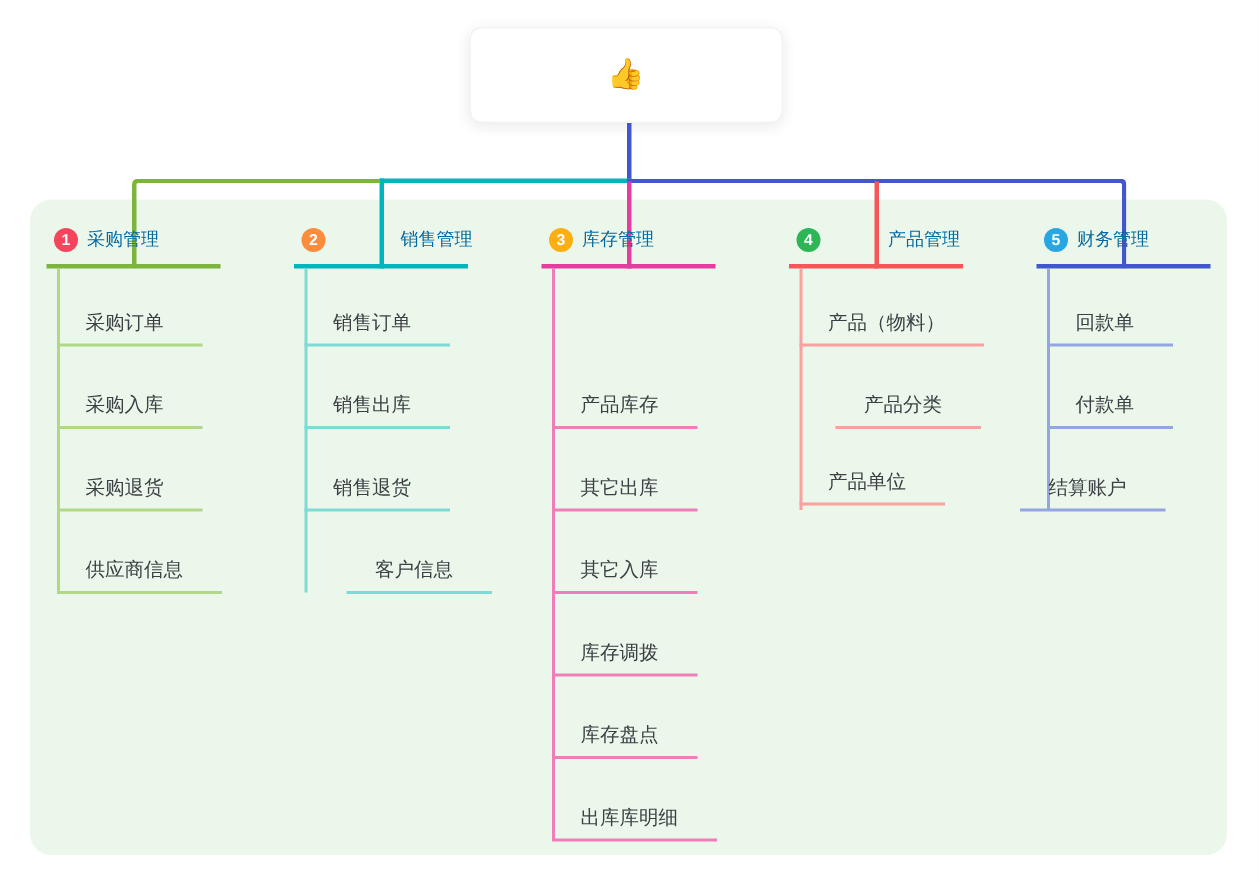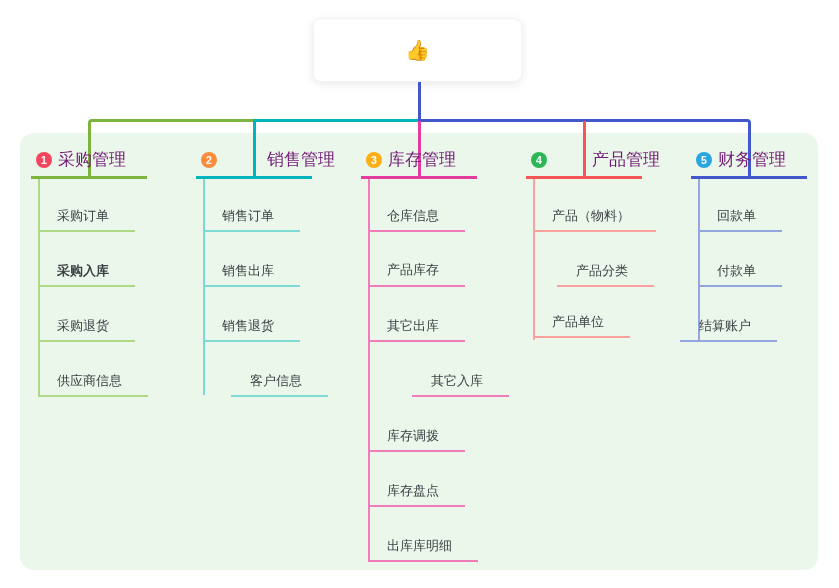--- a/index.html
+++ b/index.html
@@ -17,21 +17,21 @@
     border:1px solid #f3f3f3;border-radius:8px;
     box-shadow:0 2px 10px rgba(0,0,0,.09);
     display:flex;align-items:center;justify-content:center;gap:9px;
     font-size:21px;color:#3d434d;box-sizing:border-box;
   }
   .root-icon{font-size:20px;line-height:1;}
   .badge{
     width:16px;height:16px;border-radius:50%;color:#fff;
     font-size:10.5px;line-height:16px;text-align:center;font-weight:600;
   }
-  .topic-label{font-size:17px;line-height:20px;color:#701a75;white-space:nowrap;cursor:default;}
+  .topic-label{font-size:12px;line-height:20px;color:#0369a1;white-space:nowrap;cursor:default;font-family:Liberation Mono, monospace;}
   .topic-underline{height:3px;}
   .child-line{width:2px;}
   .item-label{
     display:inline-block;font-size:13px;line-height:16px;color:#3c4045;
     padding:0 26px 6px 19px;border-bottom:2px solid;white-space:nowrap;
   }
   .hline{height:3px;}
   .vdrop{width:3px;}
   .l-left{box-sizing:border-box;border-top-left-radius:4px;background:transparent;}
   .l-right{box-sizing:border-box;border-top-right-radius:4px;background:transparent;}
@@ -50,39 +50,38 @@
     <div class="abs hline" style="left: 253px; top: 119px; width: 168px; background: rgb(0, 182, 188);"></div>
     <div class="abs vdrop" style="left: 253px; top: 119px; height: 60px; background: rgb(0, 182, 188);"></div>
     <div class="abs l-right" style="left: 418px; top: 119px; width: 333px; height: 60px; border-top: 3px solid rgb(66, 87, 204); border-right: 3px solid rgb(66, 87, 204);"></div>
     <div class="abs vdrop" style="left: 418px; top: 121px; height: 58px; background: rgb(229, 60, 159);"></div>
     <div class="abs vdrop" style="left: 583px; top: 121px; height: 58px; background: rgb(247, 86, 89);"></div>
     <div class="abs topic-underline" style="left: 31px; top: 176px; width: 116px; background: rgb(125, 180, 62);"></div>
     <span class="abs badge" style="left: 36px; top: 152px; background: rgb(244, 69, 94);">1</span>
     <span class="abs topic-label" style="left: 58px; top: 150px;">采购管理</span>
     <div class="abs child-line" style="left: 38px; top: 179px; height: 216px; background: rgb(177, 216, 135);"></div>
     <div class="abs item" style="left: 38px; top: 206px;"><span class="item-label" style="border-bottom-color: rgb(177, 216, 135);">采购订单</span></div>
-    <div class="abs item" style="left: 38px; top: 261px;"><span class="item-label" style="border-bottom-color: rgb(177, 216, 135); font-weight: bold;">采购入库</span></div>
+    <div class="abs item" style="left: 38px; top: 261px;"><span class="item-label" style="border-bottom-color: rgb(177, 216, 135);">采购入库</span></div>
     <div class="abs item" style="left: 38px; top: 316px;"><span class="item-label" style="border-bottom-color: rgb(177, 216, 135);">采购退货</span></div>
     <div class="abs item" style="left: 38px; top: 371px;"><span class="item-label" style="border-bottom-color: rgb(177, 216, 135);">供应商信息</span></div>
     <div class="abs topic-underline" style="left: 196px; top: 176px; width: 116px; background: rgb(0, 182, 188);"></div>
     <span class="abs badge" style="left: 201px; top: 152px; background: rgb(251, 139, 61);">2</span>
     <span class="abs topic-label" style="left: 223px; top: 150px; margin-left: 44px;">销售管理</span>
     <div class="abs child-line" style="left: 203px; top: 179px; height: 216px; background: rgb(126, 218, 212);"></div>
     <div class="abs item" style="left: 203px; top: 206px;"><span class="item-label" style="border-bottom-color: rgb(126, 218, 212);">销售订单</span></div>
     <div class="abs item" style="left: 203px; top: 261px;"><span class="item-label" style="border-bottom-color: rgb(126, 218, 212);">销售出库</span></div>
     <div class="abs item" style="left: 203px; top: 316px;"><span class="item-label" style="border-bottom-color: rgb(126, 218, 212);">销售退货</span></div>
     <div class="abs item" style="left: 203px; top: 371px;"><span class="item-label" style="border-bottom-color: rgb(126, 218, 212); margin-left: 28px;">客户信息</span></div>
     <div class="abs topic-underline" style="left: 361px; top: 176px; width: 116px; background: rgb(229, 60, 159);"></div>
     <span class="abs badge" style="left: 366px; top: 152px; background: rgb(252, 174, 19);">3</span>
     <span class="abs topic-label" style="left: 388px; top: 150px;">库存管理</span>
     <div class="abs child-line" style="left: 368px; top: 179px; height: 381px; background: rgb(241, 124, 186);"></div>
-    <div class="abs item" style="left: 368px; top: 206px;"><span class="item-label" style="border-bottom-color: rgb(241, 124, 186);">仓库信息</span></div>
-    <div class="abs item" style="left: 368px; top: 261px; font-family: Liberation Mono, monospace;"><span class="item-label" style="border-bottom-color: rgb(241, 124, 186);">产品库存</span></div>
+    <div class="abs item" style="left: 368px; top: 261px;"><span class="item-label" style="border-bottom-color: rgb(241, 124, 186);">产品库存</span></div>
     <div class="abs item" style="left: 368px; top: 316px;"><span class="item-label" style="border-bottom-color: rgb(241, 124, 186);">其它出库</span></div>
-    <div class="abs item" style="left: 368px; top: 371px; padding-left: 44px;"><span class="item-label" style="border-bottom-color: rgb(241, 124, 186);">其它入库</span></div>
+    <div class="abs item" style="left: 368px; top: 371px;"><span class="item-label" style="border-bottom-color: rgb(241, 124, 186);">其它入库</span></div>
     <div class="abs item" style="left: 368px; top: 426px;"><span class="item-label" style="border-bottom-color: rgb(241, 124, 186);">库存调拨</span></div>
     <div class="abs item" style="left: 368px; top: 481px;"><span class="item-label" style="border-bottom-color: rgb(241, 124, 186);">库存盘点</span></div>
     <div class="abs item" style="left: 368px; top: 536px;"><span class="item-label" style="border-bottom-color: rgb(241, 124, 186);">出库库明细</span></div>
     <div class="abs topic-underline" style="left: 526px; top: 176px; width: 116px; background: rgb(247, 86, 89);"></div>
     <span class="abs badge" style="left: 531px; top: 152px; background: rgb(45, 182, 86);">4</span>
     <span class="abs topic-label" style="left: 553px; top: 150px; margin-left: 39px;">产品管理</span>
     <div class="abs child-line" style="left: 533px; top: 179px; height: 161px; background: rgb(250, 160, 158);"></div>
     <div class="abs item" style="left: 533px; top: 206px;"><span class="item-label" style="border-bottom-color: rgb(250, 160, 158);">产品（物料）</span></div>
     <div class="abs item" style="left: 533px; top: 261px; margin-left: 24px;"><span class="item-label" style="border-bottom-color: rgb(250, 160, 158);">产品分类</span></div>
     <div class="abs item" style="left: 533px; top: 312px;"><span class="item-label" style="border-bottom-color: rgb(250, 160, 158);">产品单位</span></div>

